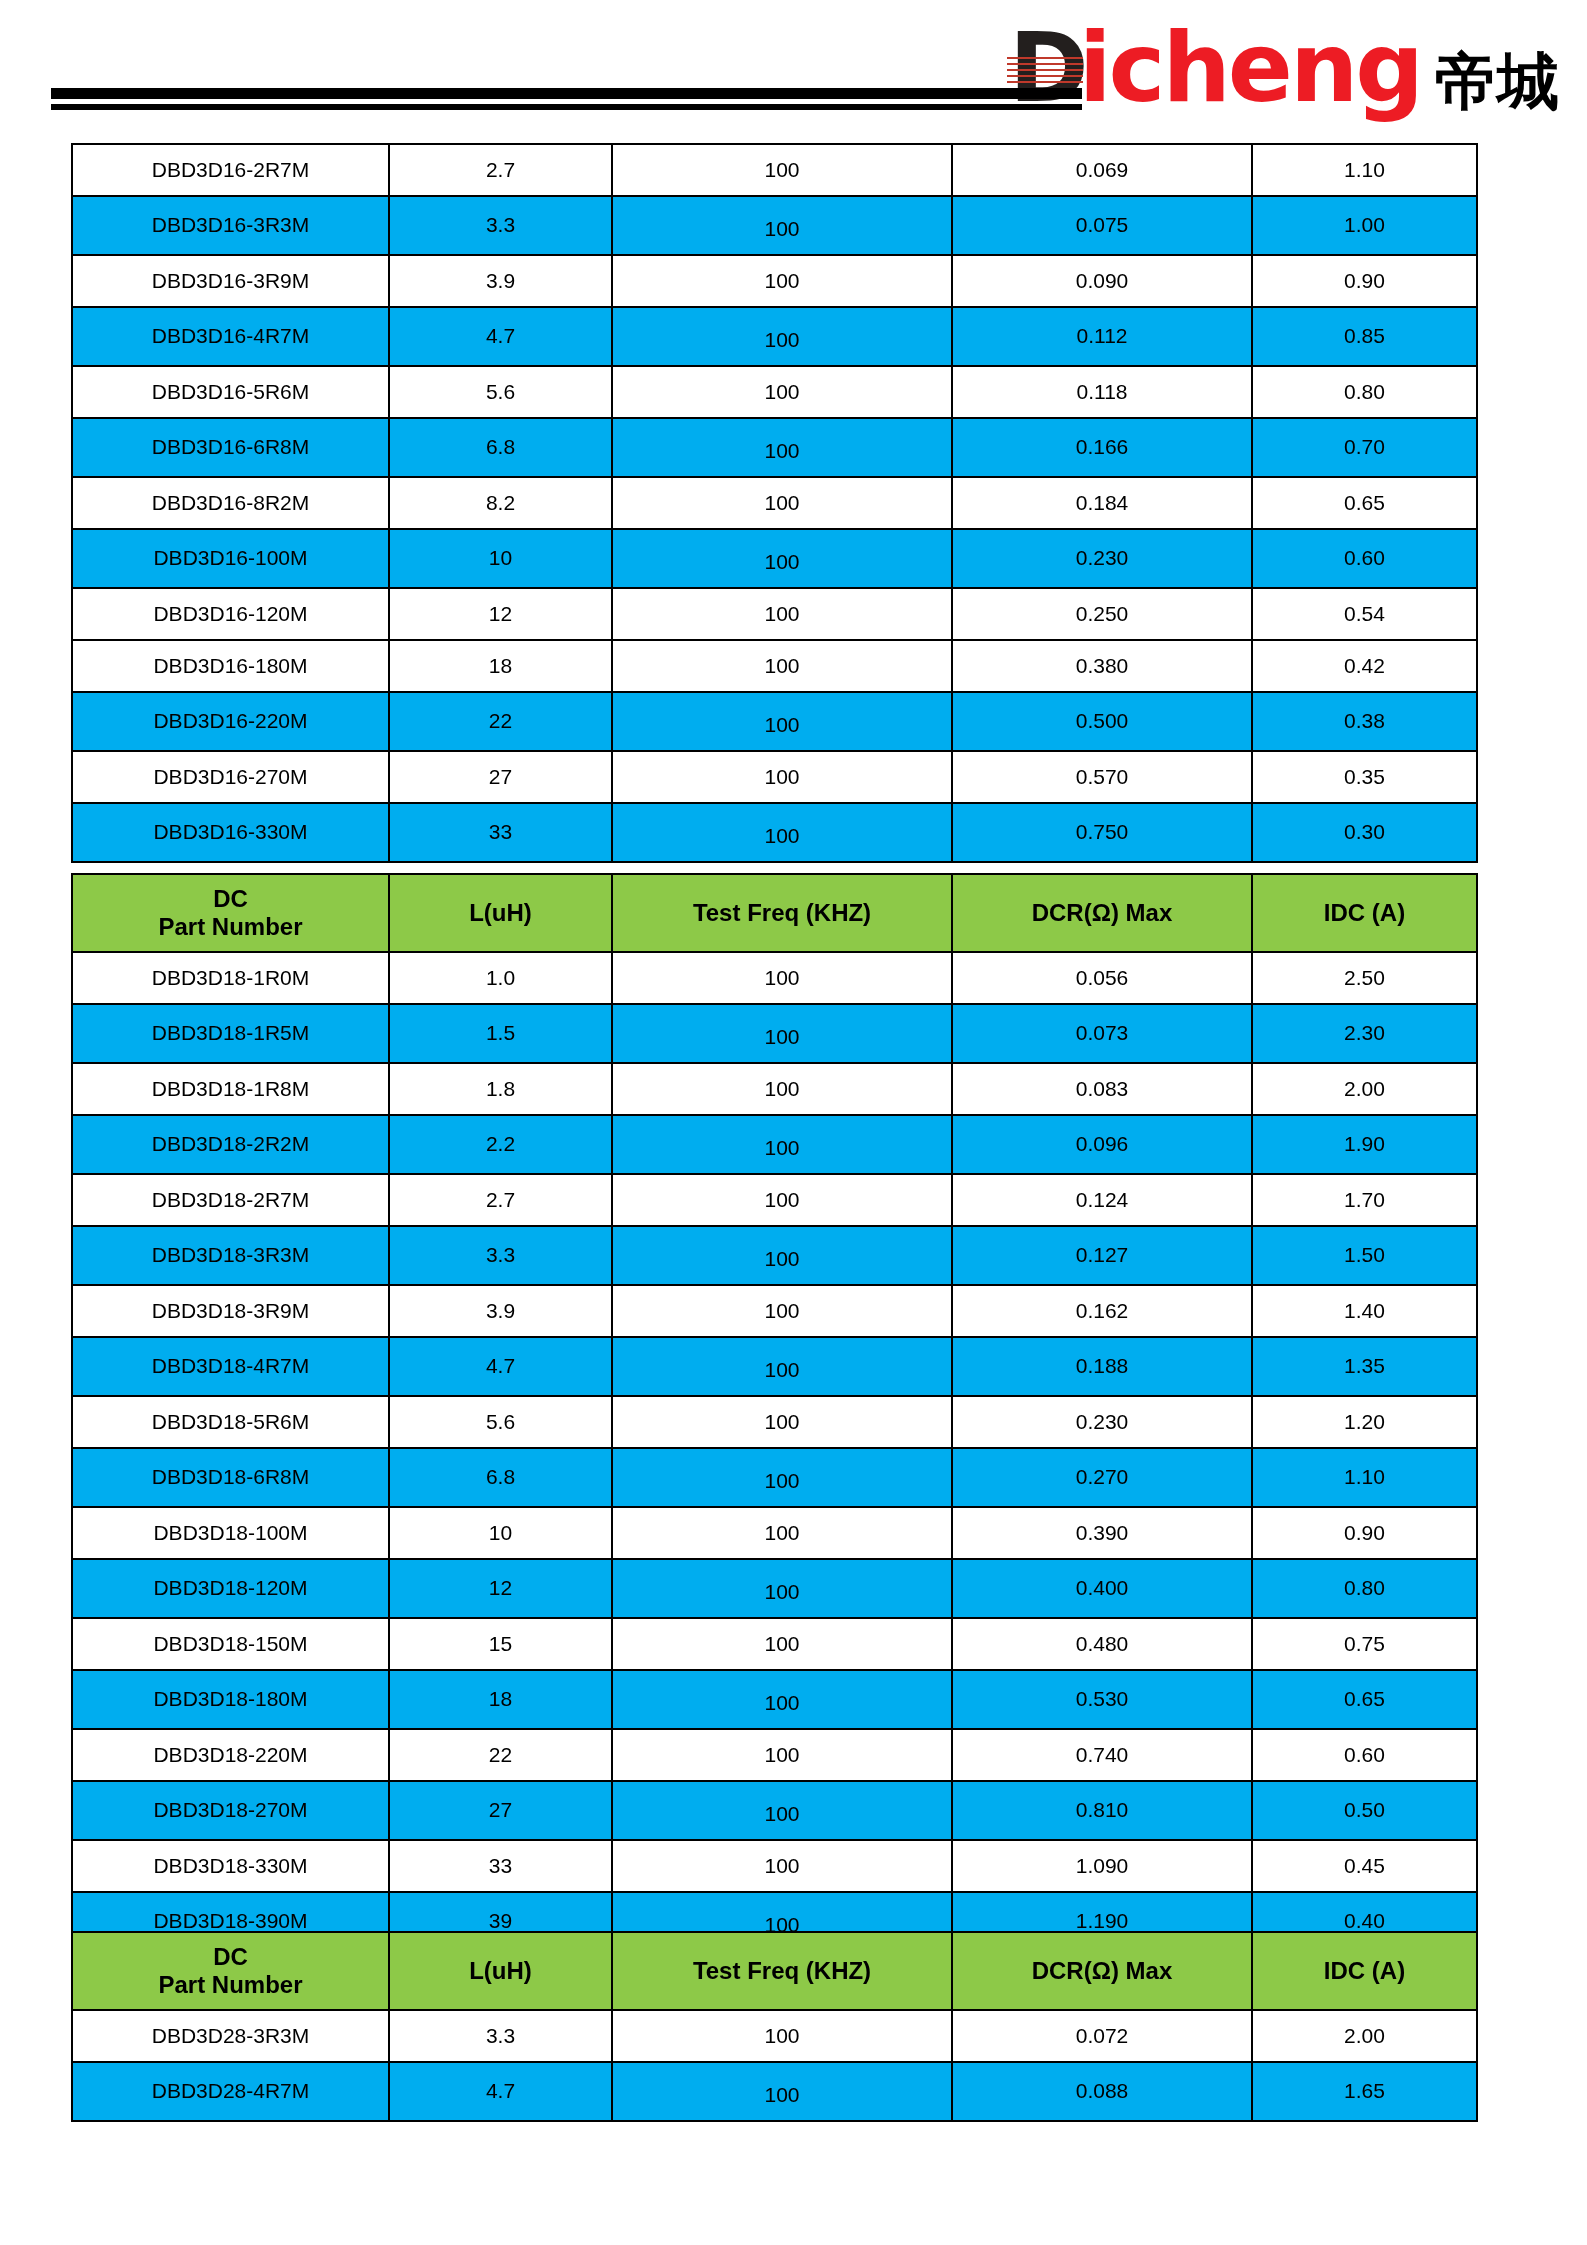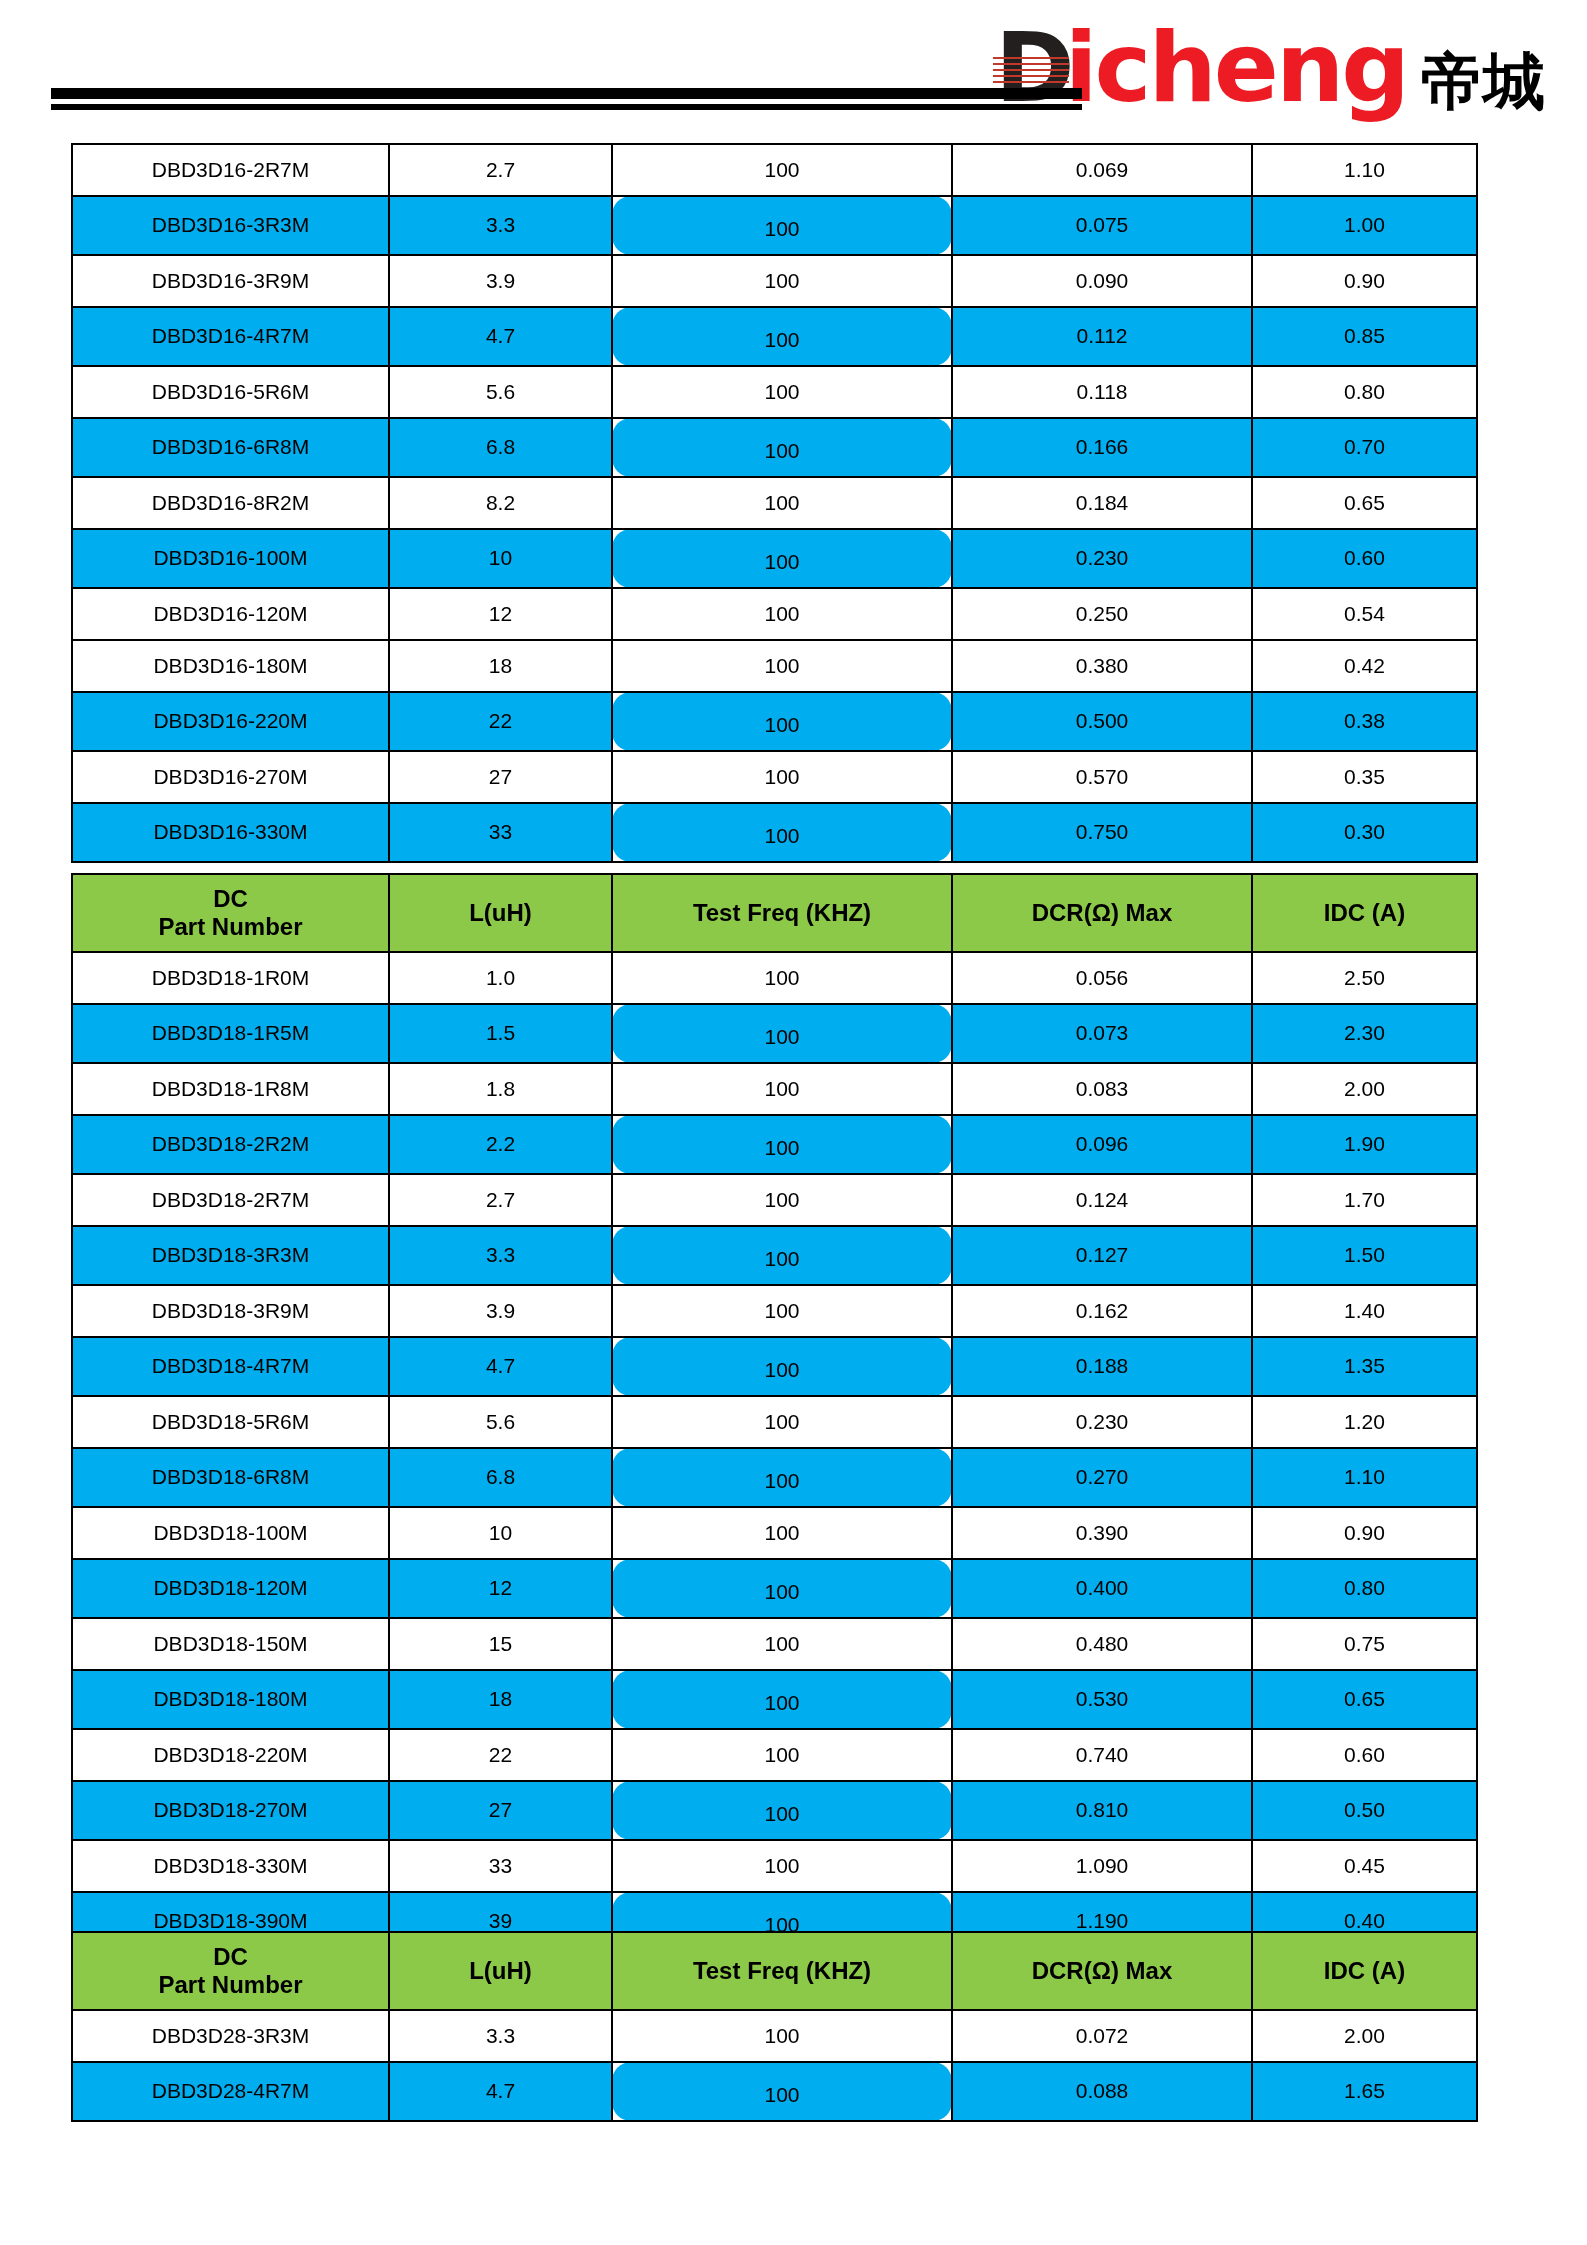--- a/index.html
+++ b/index.html
@@ -17,21 +17,21 @@
   }
 
   
   .page-header {
     position: relative;
     height: 143px;
     width: 1587px;
   }
   .logo-block {
     position: absolute;
-    right: 42px;
+    right: 28px;
     top: 22px;
     display: flex;
     align-items: flex-end;
     height: 92px;
     line-height: 1;
   }
   .logo-d {
     position: relative;
     font-family: "DejaVu Sans", sans-serif;
     font-weight: bold;
@@ -127,21 +127,20 @@
   }
   tr.alt td {
     background: #00ADEF;
   }
   tr.norm td {
     background: #ffffff;
   }
   td.freq {
     vertical-align: top;
     padding-top: 9px;
-    border-radius: 19px;
   }
   tr.alt td.freq {
     padding-top: 7px;
   }
 </style>
 </head>
 <body>
 
 <div class="page-header">
   <div class="logo-block">

